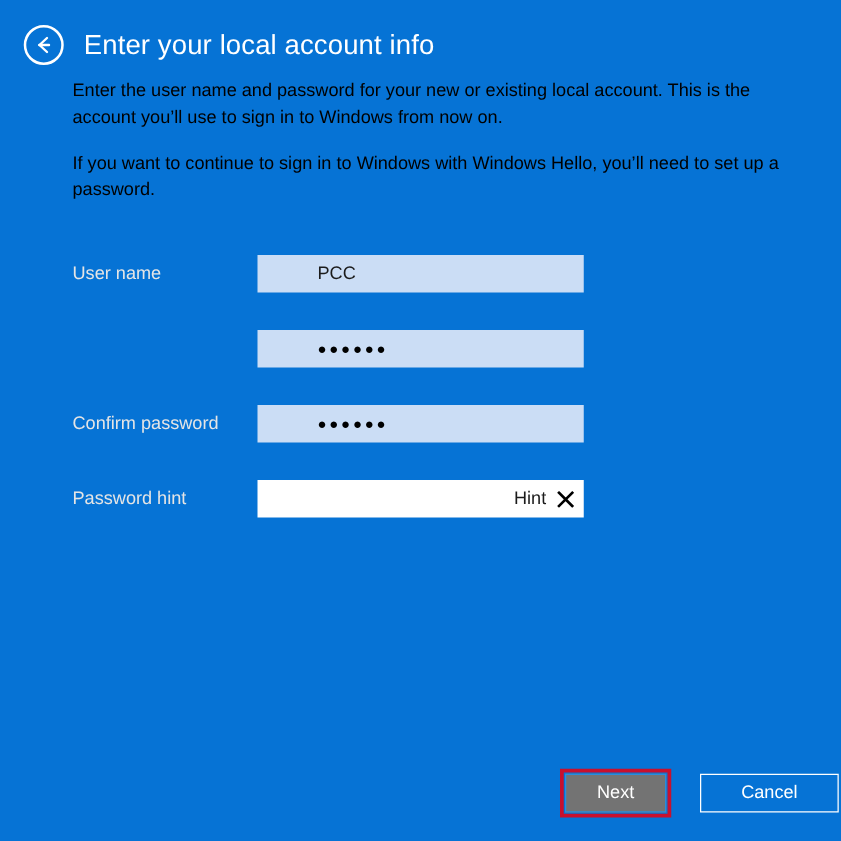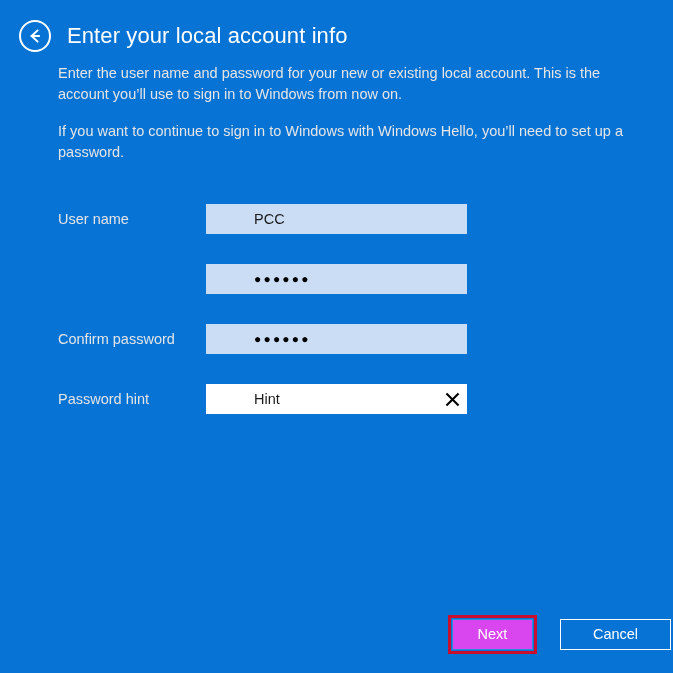--- a/index.html
+++ b/index.html
@@ -48,21 +48,21 @@
     line-height: 32px;
     white-space: nowrap;
     letter-spacing: 0.1px;
   }
 
   
   .desc {
     position: absolute;
     left: 58px;
     width: 566px;
-    color: #e5e5e5;
+    color: #000000;
     font-size: 14.5px;
     line-height: 21px;
     font-weight: 400;
   }
   #desc-1 { top: 63px; }
   #desc-2 { top: 121px; }
 
   
   #form {
     position: absolute;
@@ -95,20 +95,21 @@
     height: 30px;
     background: #cbddf5;
     display: flex;
     align-items: center;
     cursor: text;
     padding-left: 38px;
   }
 
   .field-box.focused {
     background: #ffffff;
+    text-align: right;
   }
 
   .field-value {
     padding-left: 10px;
     font-size: 14.5px;
     color: #1b1b1b;
     line-height: 30px;
     white-space: nowrap;
     flex: 1 1 auto;
     overflow: hidden;
@@ -149,21 +150,21 @@
     line-height: 29px;
     text-align: center;
     cursor: pointer;
     background: transparent;
     user-select: none;
   }
 
   #next-button {
     left: 452px;
     width: 81px;
-    background: #d946ef;
+    background: #737373;
     border: 1px solid #2a8cdd;
   }
 
   #cancel-button {
     left: 560px;
     width: 111px;
     border: 1px solid #ffffff;
   }
 
   

